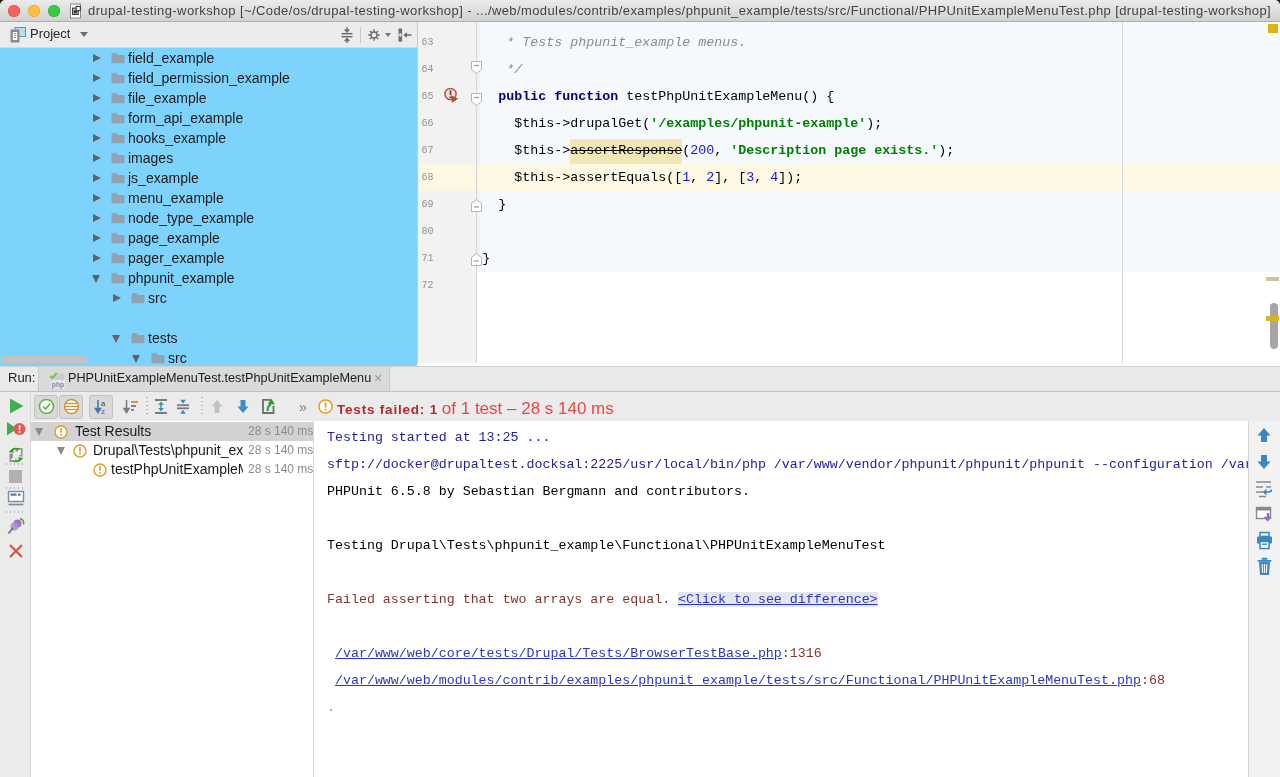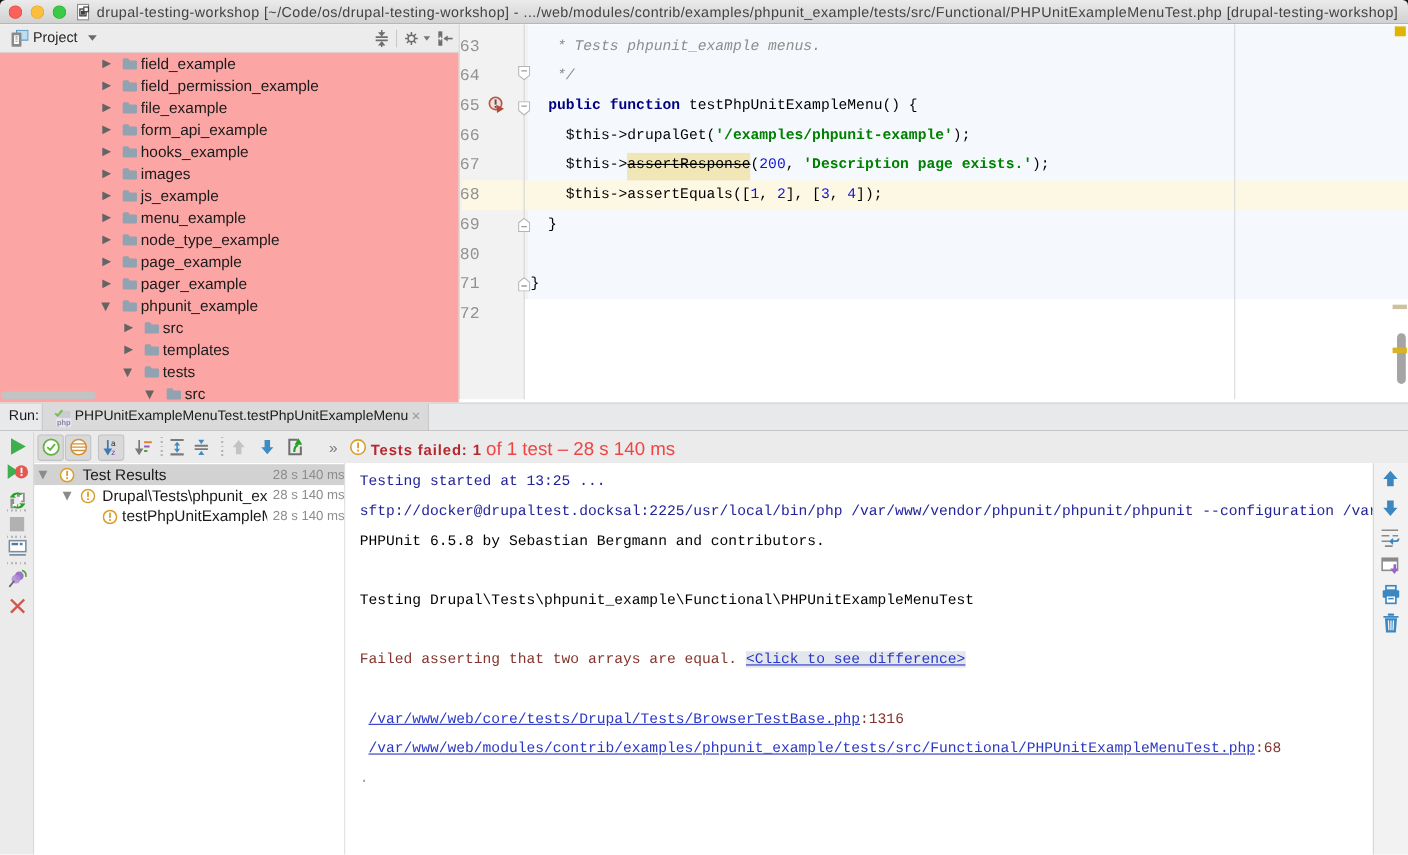--- a/index.html
+++ b/index.html
@@ -11,22 +11,22 @@
     background:linear-gradient(#ebebeb,#d1d1d1); border-bottom:1px solid #b0b0b0;
     border-radius:5px 5px 0 0; }
   .tl { top:5px; width:12px; height:12px; border-radius:50%; }
   #title-text { top:3px; left:88px; font-size:13px;
     color:#404245; white-space:nowrap; letter-spacing:0.40px; }
   #proj-head { top:22px; left:0; width:417px; height:26px; background:#ececec;
     border-bottom:1px solid #d9d9d9; }
   .tree-row { position:absolute; height:20px; line-height:20px; font-size:14px; color:#1b1b1b; white-space:nowrap; }
   .tri-r { position:absolute; width:0; height:0; border-left:8px solid #646464; border-top:4.5px solid transparent; border-bottom:4.5px solid transparent; top:5.5px; }
   .tri-d { position:absolute; width:0; height:0; border-top:8px solid #646464; border-left:4.5px solid transparent; border-right:4.5px solid transparent; top:7px; }
-  .lnum { position:absolute; left:418px; width:19px; text-align:left; height:27px; line-height:27px;
-    font-family:"Liberation Mono",monospace; font-size:15px; color:#929292; }
+  .lnum { position:absolute; left:418px; width:19px; text-align:center; height:27px; line-height:27px;
+    font-family:"Liberation Mono",monospace; font-size:10px; color:#929292; }
   .cline { position:absolute; left:482.3px; height:27px; line-height:27px; white-space:pre;
     font-family:"Liberation Mono",monospace; font-size:13.33px; color:#000; }
   .cmt { color:#8c8c8c; font-style:italic; }
   .kw  { color:#000080; font-weight:bold; }
   .str { color:#008000; font-weight:bold; }
   .num { color:#1414d6; }
   .var { color:#000000; }
   .rtrow { position:absolute; font-size:14px; color:#1b1b1b; height:31px; line-height:19px; white-space:nowrap; }
   .rtime { position:absolute; font-size:12px; color:#8c8c8c; height:19px; line-height:19px; }
   .conline { position:absolute; left:327px; height:27px; line-height:27px; white-space:pre;
@@ -77,21 +77,21 @@
   </svg>
   <div class="ab tri-d" style="left:385px;top:11px;border-top-width:4px;border-left-width:3px;border-right-width:3px;border-top-color:#777"></div>
   <svg class="ab" style="left:396px;top:5px" width="16" height="16" viewBox="0 0 16 16" fill="#6e6e6e">
     <rect x="2.5" y="1.5" width="3.6" height="6"></rect>
     <rect x="2.5" y="8.6" width="3.6" height="6"></rect>
     <rect x="3.6" y="6.3" width="1.4" height="3.4" fill="#ececec"></rect>
     <rect x="8" y="7.3" width="7.5" height="1.5"></rect>
     <path d="M7.2 8 L11 5.2 L11 10.8 Z"></path>
   </svg>
 </div>
-<div class="ab" style="top:48px;left:0;width:417px;height:319px;background:#fca5a5;overflow:hidden">
+<div class="ab" style="top:48px;left:0;width:417px;height:319px;background:#7dd3fc;overflow:hidden">
 <div class="tree-row" style="top:0px;left:0;width:417px">
         <div class="tri-r" style="left:93px"></div>
         <svg class="ab" style="left:111px;top:4px" width="14" height="12" viewBox="0 0 14 12">
           <path d="M0.5 2.5 Q0.5 1 2 1 L5 1 Q5.8 1 6.2 1.8 L6.8 3 L12.5 3 Q13.5 3 13.5 4 L13.5 10 Q13.5 11.2 12.3 11.2 L1.7 11.2 Q0.5 11.2 0.5 10 Z" fill="#91a2b0"></path>
         </svg>
         <span class="ab" style="left:128px">field_example</span>
       </div>
 <div class="tree-row" style="top:20px;left:0;width:417px">
         <div class="tri-r" style="left:93px"></div>
         <svg class="ab" style="left:111px;top:4px" width="14" height="12" viewBox="0 0 14 12">
@@ -168,27 +168,20 @@
           <path d="M0.5 2.5 Q0.5 1 2 1 L5 1 Q5.8 1 6.2 1.8 L6.8 3 L12.5 3 Q13.5 3 13.5 4 L13.5 10 Q13.5 11.2 12.3 11.2 L1.7 11.2 Q0.5 11.2 0.5 10 Z" fill="#91a2b0"></path>
         </svg>
         <span class="ab" style="left:128px">phpunit_example</span>
       </div>
 <div class="tree-row" style="top:240px;left:0;width:417px">
         <div class="tri-r" style="left:113px"></div>
         <svg class="ab" style="left:131px;top:4px" width="14" height="12" viewBox="0 0 14 12">
           <path d="M0.5 2.5 Q0.5 1 2 1 L5 1 Q5.8 1 6.2 1.8 L6.8 3 L12.5 3 Q13.5 3 13.5 4 L13.5 10 Q13.5 11.2 12.3 11.2 L1.7 11.2 Q0.5 11.2 0.5 10 Z" fill="#91a2b0"></path>
         </svg>
         <span class="ab" style="left:148px">src</span>
-      </div>
-<div class="tree-row" style="top:260px;left:0;width:417px">
-        <div class="tri-r" style="left:113px"></div>
-        <svg class="ab" style="left:131px;top:4px" width="14" height="12" viewBox="0 0 14 12">
-          <path d="M0.5 2.5 Q0.5 1 2 1 L5 1 Q5.8 1 6.2 1.8 L6.8 3 L12.5 3 Q13.5 3 13.5 4 L13.5 10 Q13.5 11.2 12.3 11.2 L1.7 11.2 Q0.5 11.2 0.5 10 Z" fill="#91a2b0"></path>
-        </svg>
-        <span class="ab" style="left:148px">templates</span>
       </div>
 <div class="tree-row" style="top:280px;left:0;width:417px">
         <div class="tri-d" style="left:112px"></div>
         <svg class="ab" style="left:131px;top:4px" width="14" height="12" viewBox="0 0 14 12">
           <path d="M0.5 2.5 Q0.5 1 2 1 L5 1 Q5.8 1 6.2 1.8 L6.8 3 L12.5 3 Q13.5 3 13.5 4 L13.5 10 Q13.5 11.2 12.3 11.2 L1.7 11.2 Q0.5 11.2 0.5 10 Z" fill="#91a2b0"></path>
         </svg>
         <span class="ab" style="left:148px">tests</span>
       </div>
 <div class="tree-row" style="top:300px;left:0;width:417px">
         <div class="tri-d" style="left:132px"></div>

